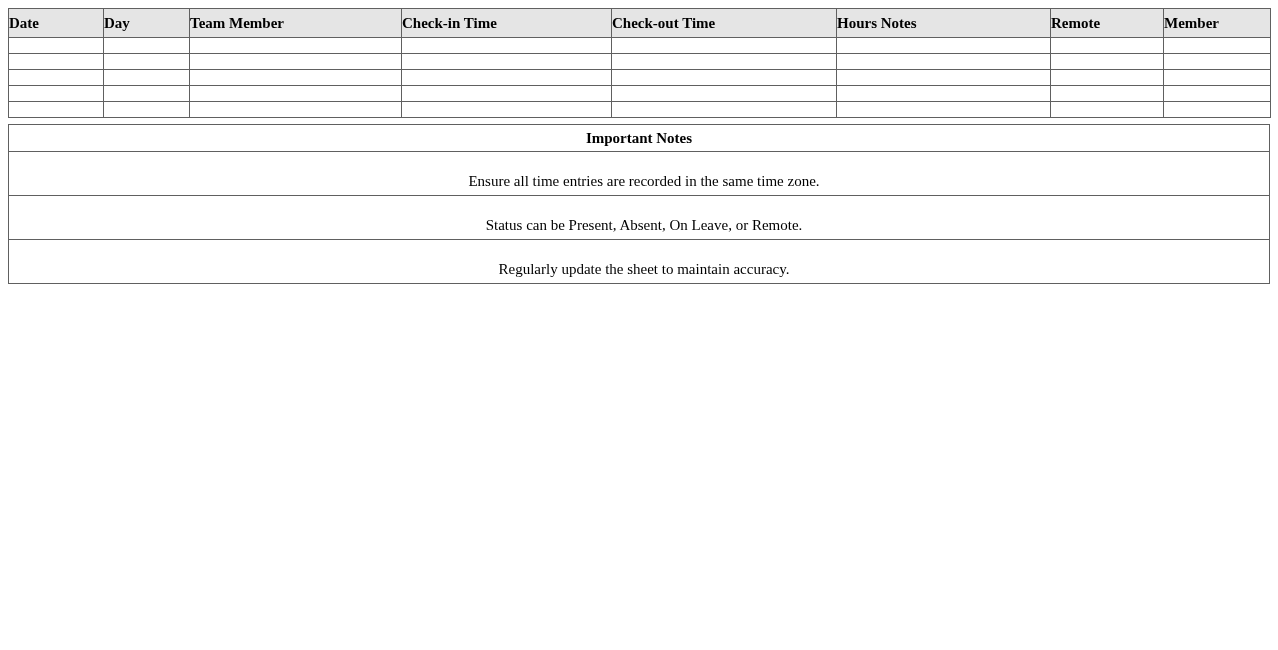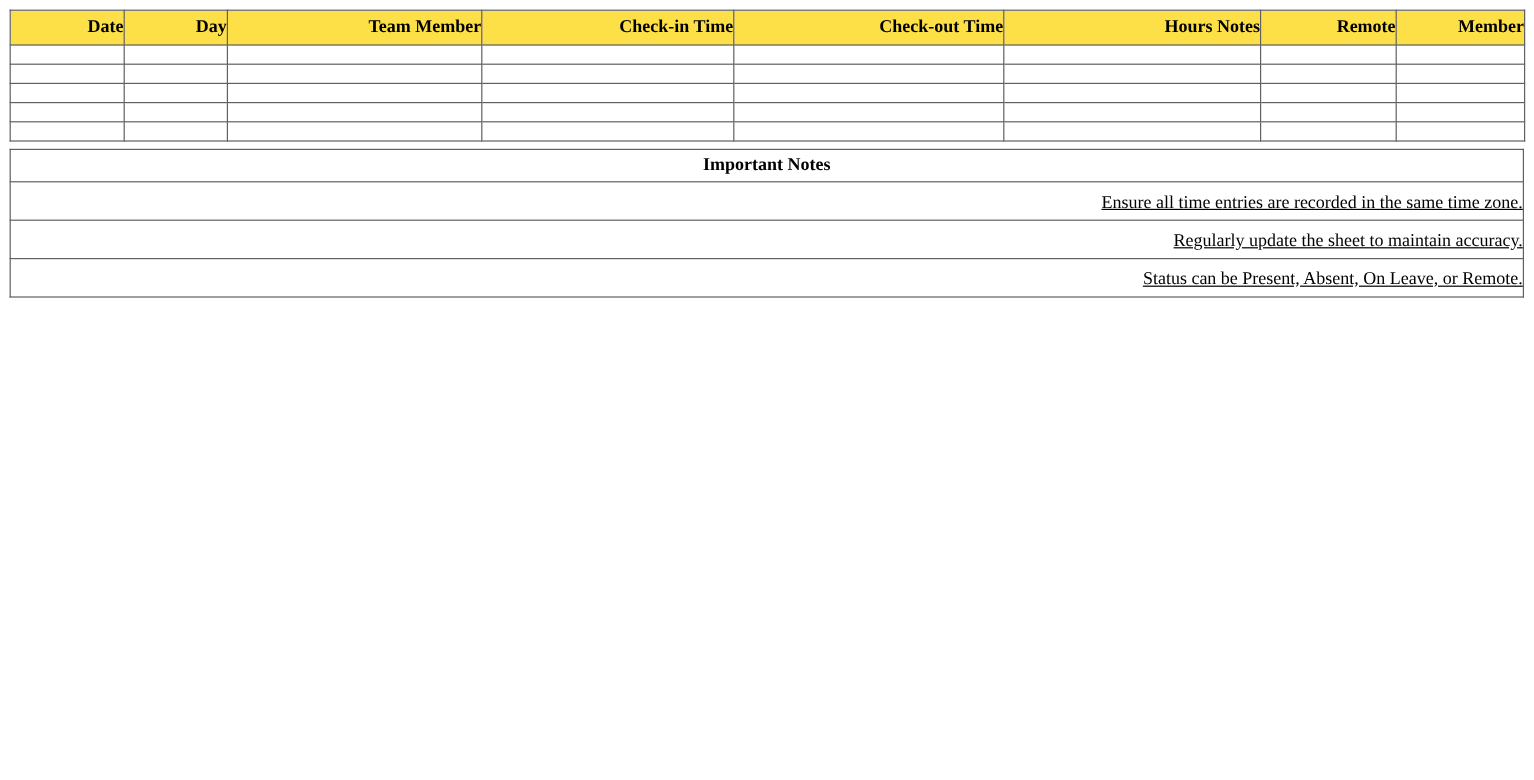--- a/index.html
+++ b/index.html
@@ -33,23 +33,23 @@
   }
   .attendance-table th,
   .attendance-table td {
     border: 1px solid #606060;
     padding: 0;
   }
   .attendance-table th {
     height: 28px;
     font-weight: bold;
     font-size: 15px;
-    text-align: right;
+    text-align: left;
     vertical-align: middle;
-    background: #fde047;
+    background: #e5e5e5;
   }
   .attendance-table td {
     height: 15px;
     background: #ffffff;
   }
   .notes-table {
     position: absolute;
     left: 8px;
     top: 124px;
     width: 1262px;
@@ -63,25 +63,24 @@
     height: 26px;
     font-weight: bold;
     font-size: 15px;
     text-align: center;
     vertical-align: middle;
     padding: 0;
   }
   .notes-table td {
     height: 27px;
     font-size: 15px;
-    text-align: right;
+    text-align: center;
     vertical-align: middle;
-    padding: 4px 0 0 10px;
+    padding: 16px 0 0 10px;
     font-weight: normal;
-    text-decoration: underline;
   }
 </style>
 </head>
 <body>
 
 <div class="page">
 
   <table class="attendance-table">
     <colgroup>
       <col style="width:95px">
@@ -163,21 +162,21 @@
     <thead>
       <tr>
         <th>Important Notes</th>
       </tr>
     </thead>
     <tbody>
       <tr>
         <td>Ensure all time entries are recorded in the same time zone.</td>
       </tr>
       <tr>
-        <td>Regularly update the sheet to maintain accuracy.</td>
+        <td>Status can be Present, Absent, On Leave, or Remote.</td>
       </tr>
       <tr>
-        <td>Status can be Present, Absent, On Leave, or Remote.</td>
+        <td>Regularly update the sheet to maintain accuracy.</td>
       </tr>
     </tbody>
   </table>
 
 </div>
 
 </body></html>

